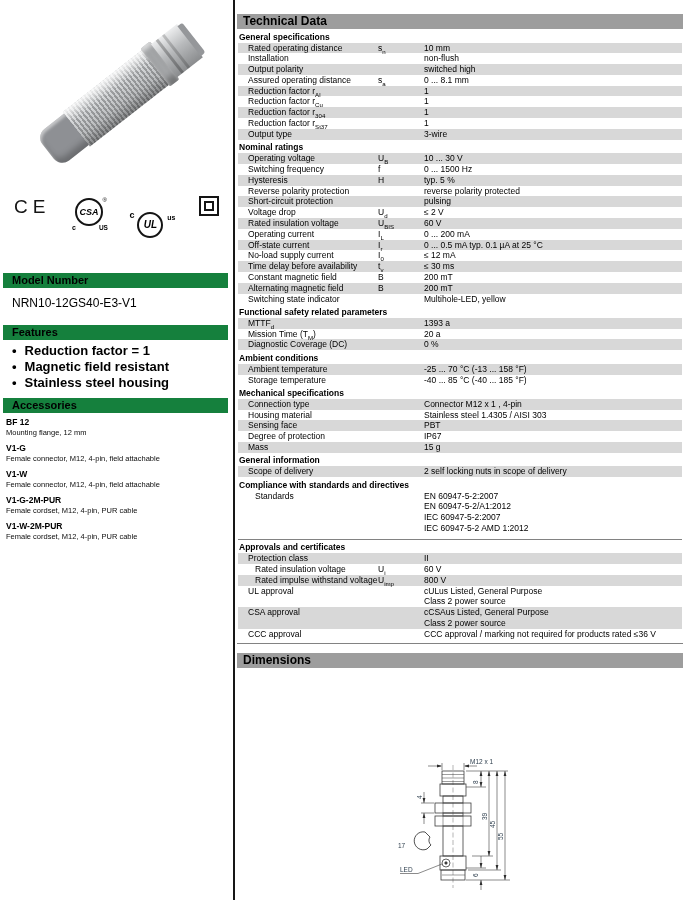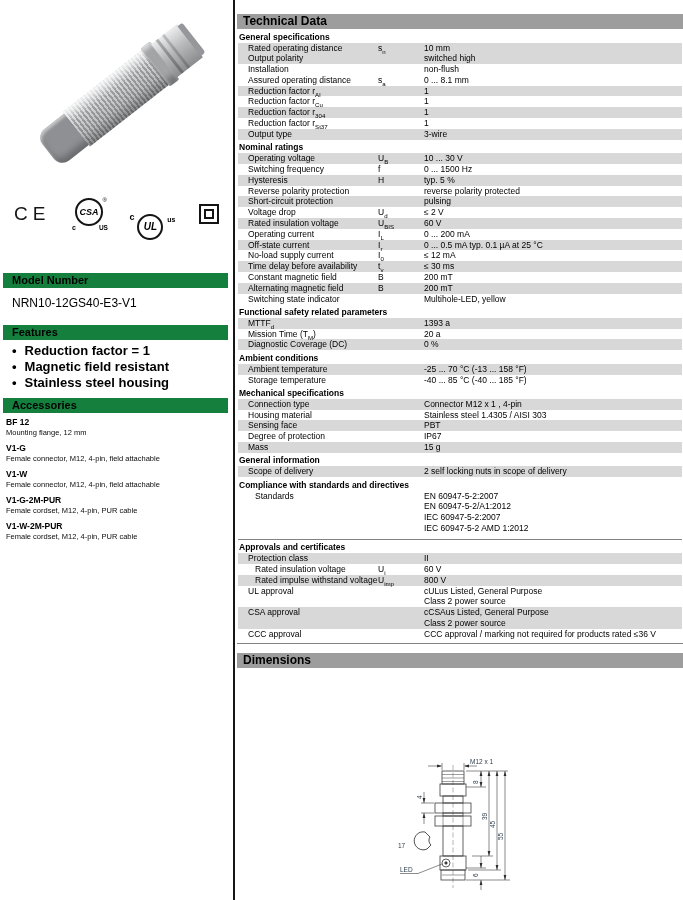--- a/index.html
+++ b/index.html
@@ -24,21 +24,21 @@
           background:linear-gradient(180deg,rgba(255,255,255,.9),rgba(255,255,255,0) 32%,rgba(0,0,0,.12) 70%,rgba(0,0,0,.38))}
   .sensor .collar{position:absolute;left:136px;top:-2px;width:12px;height:48px;background:#a6a8aa;
           border-radius:2px;box-shadow:inset 0 4px 4px rgba(255,255,255,.6),inset 0 -8px 6px rgba(0,0,0,.3)}
   .sensor .conn{position:absolute;left:147px;top:1px;width:33px;height:42px;
           background:linear-gradient(180deg,#ecedee,#b8babc 45%,#8a8c8e)}
   .sensor .conn::before{content:"";position:absolute;left:6px;top:0;width:3px;height:100%;background:rgba(0,0,0,.25)}
   .sensor .conn::after{content:"";position:absolute;left:14px;top:0;width:3px;height:100%;background:rgba(0,0,0,.18)}
   .sensor .tip{position:absolute;left:179px;top:3px;width:6px;height:38px;background:#95979a;border-radius:0 3px 3px 0}
 
   .logos{position:absolute;top:196px;left:14px;width:205px;height:36px;
-         display:flex;justify-content:space-between;align-items:center}
+         display:flex;justify-content:space-between;align-items:flex-start}
   .ce-mark{font-size:19px;letter-spacing:5px;font-weight:500;color:#141414}
   .csa-mark{position:relative;width:36px;height:36px}
   .csa-circle{position:absolute;left:3px;top:2px;width:24px;height:24px;border:2.5px solid #141414;border-radius:50%;
           font-weight:bold;font-style:italic;font-size:9px;line-height:24px;text-align:center}
   .csa-reg{position:absolute;right:1px;top:1px;font-size:6px}
   .csa-c{position:absolute;left:0;bottom:1px;font-size:7px;font-weight:bold}
   .csa-us{position:absolute;right:0;bottom:1px;font-size:6.5px;font-weight:bold}
   .ul-mark{position:relative;width:48px;height:32px}
   .ul-c{position:absolute;left:0;bottom:8px;font-size:9px;font-weight:bold}
   .ul-circle{position:absolute;left:8px;top:16px;width:22px;height:22px;border:2.5px solid #141414;border-radius:50%;
@@ -154,29 +154,29 @@
   <div class="main-bar">Technical Data</div>
 
   <div>
       <div class="sec">
         <div class="sec-h">General specifications</div>
         <div class="row shade">
           <span class="lbl">Rated operating distance</span>
           <span class="sym">s<sub>n</sub></span>
           <span class="val">10 mm</span>
         </div>
+        <div class="row">
+          <span class="lbl">Installation</span>
+          <span class="sym"></span>
+          <span class="val">non-flush</span>
+        </div>
         <div class="row shade">
           <span class="lbl">Output polarity</span>
           <span class="sym"></span>
           <span class="val">switched high</span>
-        </div>
-        <div class="row">
-          <span class="lbl">Installation</span>
-          <span class="sym"></span>
-          <span class="val">non-flush</span>
         </div>
         <div class="row">
           <span class="lbl">Assured operating distance</span>
           <span class="sym">s<sub>a</sub></span>
           <span class="val">0 ... 8.1 mm</span>
         </div>
         <div class="row shade">
           <span class="lbl">Reduction factor r<sub>Al</sub></span>
           <span class="sym"></span>
           <span class="val">1</span>

